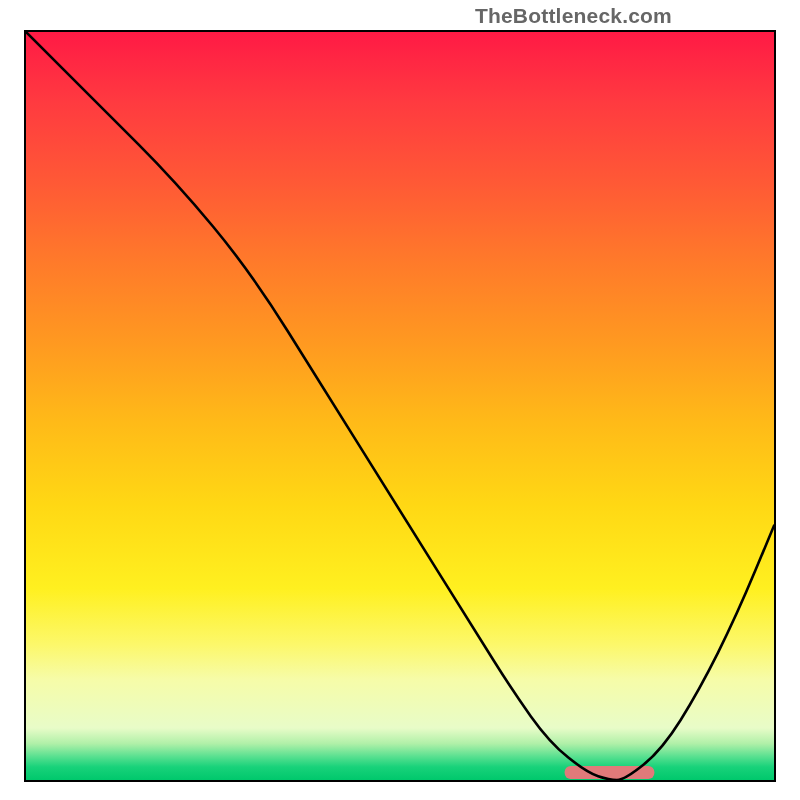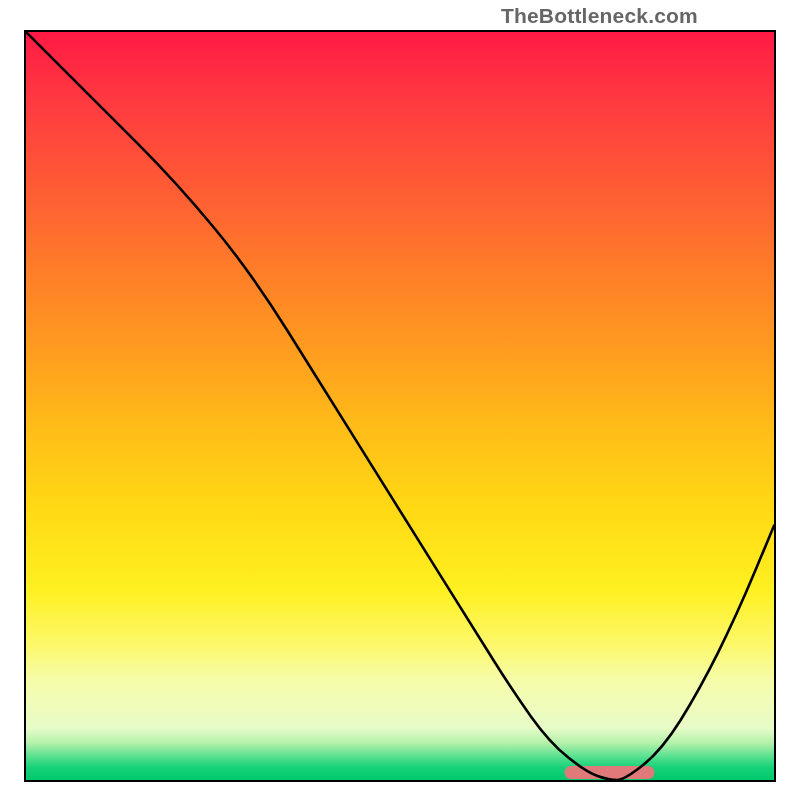--- a/index.html
+++ b/index.html
@@ -8,21 +8,20 @@
     width: 800px;
     height: 800px;
     background: #ffffff;
     font-family: Arial, Helvetica, sans-serif;
     overflow: hidden;
   }
   .root {
     position: relative;
     width: 684px;
     height: 800px;
-    padding-left: 26px;
   }
   .watermark {
     position: absolute;
     top: 4px;
     right: 12px;
     font-size: 21px;
     font-weight: 600;
     color: #666;
     letter-spacing: 0.2px;
     user-select: none;

